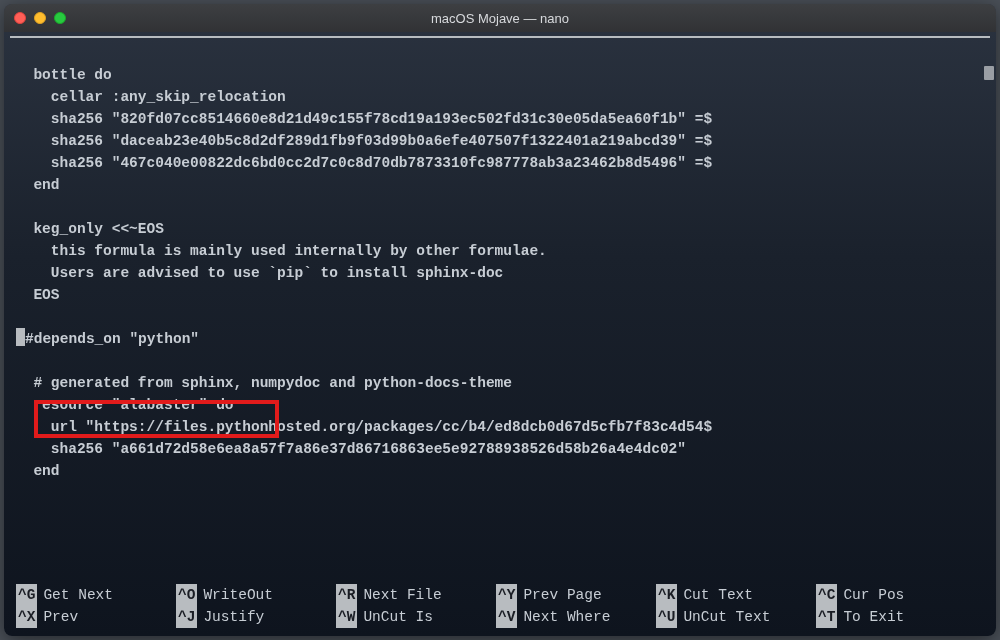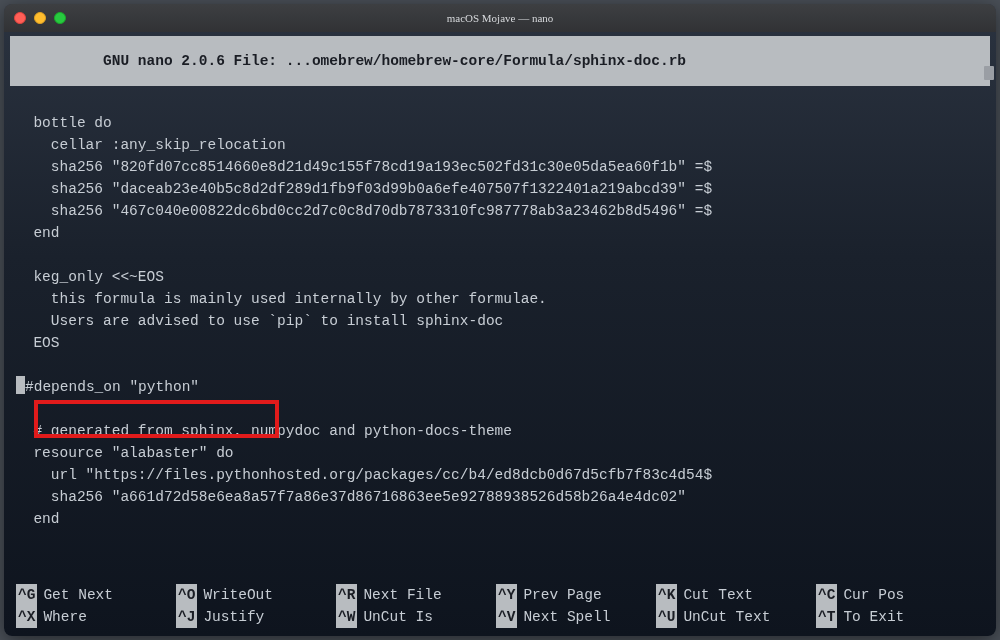--- a/index.html
+++ b/index.html
@@ -39,22 +39,22 @@
     width: 12px; height: 12px; border-radius: 50%;
   }
   .tl-close { background: #ff5f57; border: 0.5px solid #e0443e; }
   .tl-min   { background: #ffbd2e; border: 0.5px solid #dea123; }
   .tl-max   { background: #28c940; border: 0.5px solid #1aab29; }
   .title-text {
     position: absolute;
     left: 0; right: 0;
     text-align: center;
     color: #d7d9dc;
-    font-size: 11px;
-    font-family: Liberation Serif, serif;
+    font-size: 13px;
+    font-family: Liberation Sans, sans-serif;
     pointer-events: none;
   }
   .term-body {
     flex: 1;
     position: relative;
     padding: 4px 6px 4px 6px;
     display: flex;
     flex-direction: column;
   }
   .status-bar {
@@ -70,21 +70,21 @@
   .status-right { margin-left: auto; white-space: pre; }
   .editor {
     flex: 1;
     color: #c7cdd4;
     font-size: 14.5px;
     line-height: 22px;
     white-space: pre;
     overflow: hidden;
     padding-left: 6px;
   }
-  .editor .line { display: block; min-height: 22px; }
+  .editor .line { display: block; min-height: 22px; font-weight: bold; }
   .highlight-box {
     position: absolute;
     border: 4px solid #e11b1b;
     left: 30px;
     top: 368px;
     width: 245px;
     height: 38px;
     pointer-events: none;
   }
   .cursor-cell {
@@ -135,41 +135,38 @@
       <div class="tl-btn tl-close"></div>
       <div class="tl-btn tl-min"></div>
       <div class="tl-btn tl-max"></div>
     </div>
     <div class="title-text">macOS Mojave — nano</div>
   </div>
 
   <div class="term-body">
 
     <div class="status-bar">
-      <span class="status-left">
-        <span>  GNU nano 2.0.6</span><span> File: </span><span>...omebrew/homebrew-core/Formula/sphinx-doc.rb</span>
-      </span>
     </div>
 
     <div class="editor" id="editor"><span class="line"></span><span class="line">  bottle do</span><span class="line">    cellar :any_skip_relocation</span><span class="line">    sha256 "820fd07cc8514660e8d21d49c155f78cd19a193ec502fd31c30e05da5ea60f1b" =$</span><span class="line">    sha256 "daceab23e40b5c8d2df289d1fb9f03d99b0a6efe407507f1322401a219abcd39" =$</span><span class="line">    sha256 "467c040e00822dc6bd0cc2d7c0c8d70db7873310fc987778ab3a23462b8d5496" =$</span><span class="line">  end</span><span class="line"></span><span class="line">  keg_only &lt;&lt;~EOS</span><span class="line">    this formula is mainly used internally by other formulae.</span><span class="line">    Users are advised to use `pip` to install sphinx-doc</span><span class="line">  EOS</span><span class="line"></span><span class="line"><span class="cursor-cell"></span>#depends_on "python"</span><span class="line"></span><span class="line">  # generated from sphinx, numpydoc and python-docs-theme</span><span class="line">  resource "alabaster" do</span><span class="line">    url "https://files.pythonhosted.org/packages/cc/b4/ed8dcb0d67d5cfb7f83c4d54$</span><span class="line">    sha256 "a661d72d58e6ea8a57f7a86e37d86716863ee5e92788938526d58b26a4e4dc02"</span><span class="line">  end</span><span class="line"></span></div>
 
     <div class="help-bar">
       <div class="help-row" id="help-row-1">
           <span class="help-item"><span class="key">^G</span><span>Get Next</span></span>
           <span class="help-item"><span class="key">^O</span><span>WriteOut</span></span>
           <span class="help-item"><span class="key">^R</span><span>Next File</span></span>
           <span class="help-item"><span class="key">^Y</span><span>Prev Page</span></span>
           <span class="help-item"><span class="key">^K</span><span>Cut Text</span></span>
           <span class="help-item"><span class="key">^C</span><span>Cur Pos</span></span>
         </div>
       <div class="help-row" id="help-row-2">
-          <span class="help-item"><span class="key">^X</span><span>Where</span></span>
+          <span class="help-item"><span class="key">^X</span><span>Prev</span></span>
           <span class="help-item"><span class="key">^J</span><span>Justify</span></span>
           <span class="help-item"><span class="key">^W</span><span>UnCut Is</span></span>
-          <span class="help-item"><span class="key">^V</span><span>Next Spell</span></span>
+          <span class="help-item"><span class="key">^V</span><span>Next Where</span></span>
           <span class="help-item"><span class="key">^U</span><span>UnCut Text</span></span>
           <span class="help-item"><span class="key">^T</span><span>To Exit</span></span>
         </div>
     </div>
 
     <div class="highlight-box"></div>
     <div class="scroll-thumb"></div>
   </div>
 
 </div>

